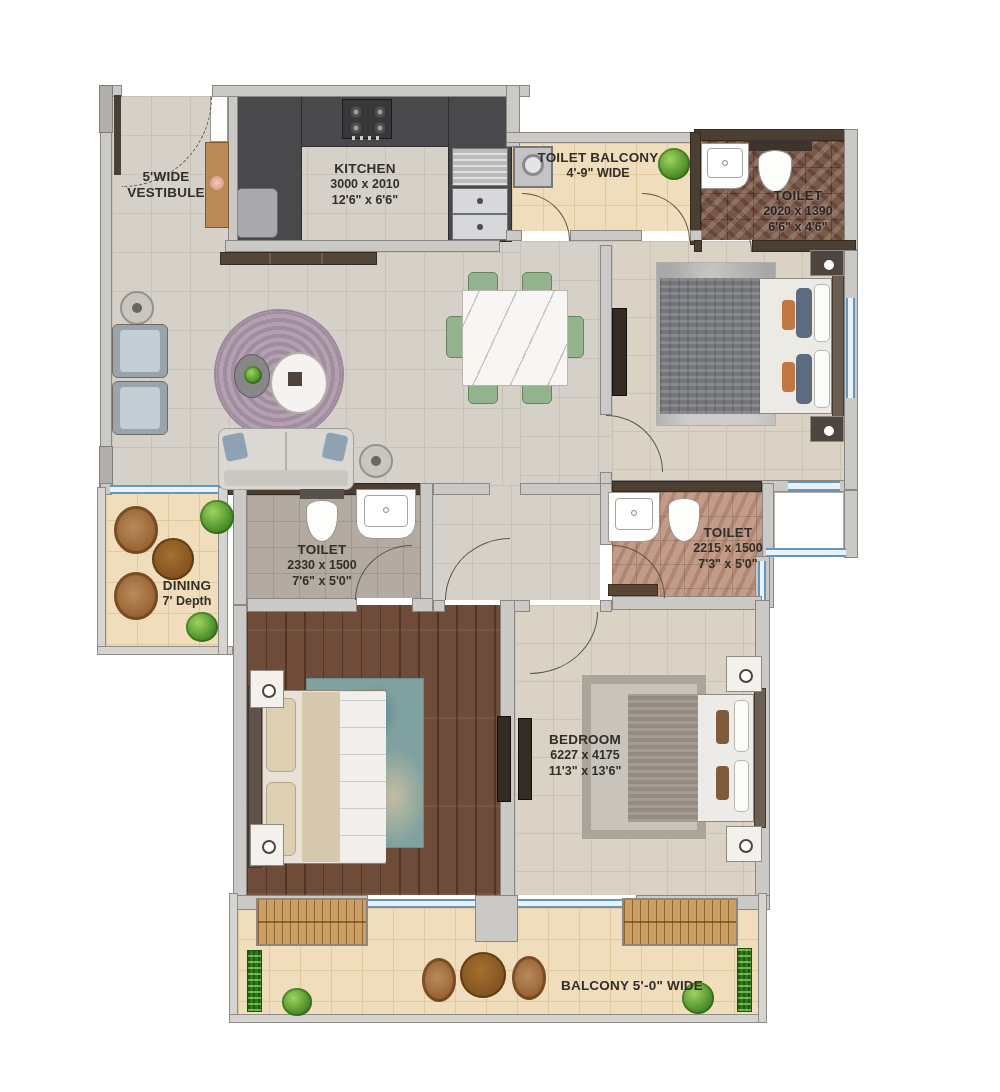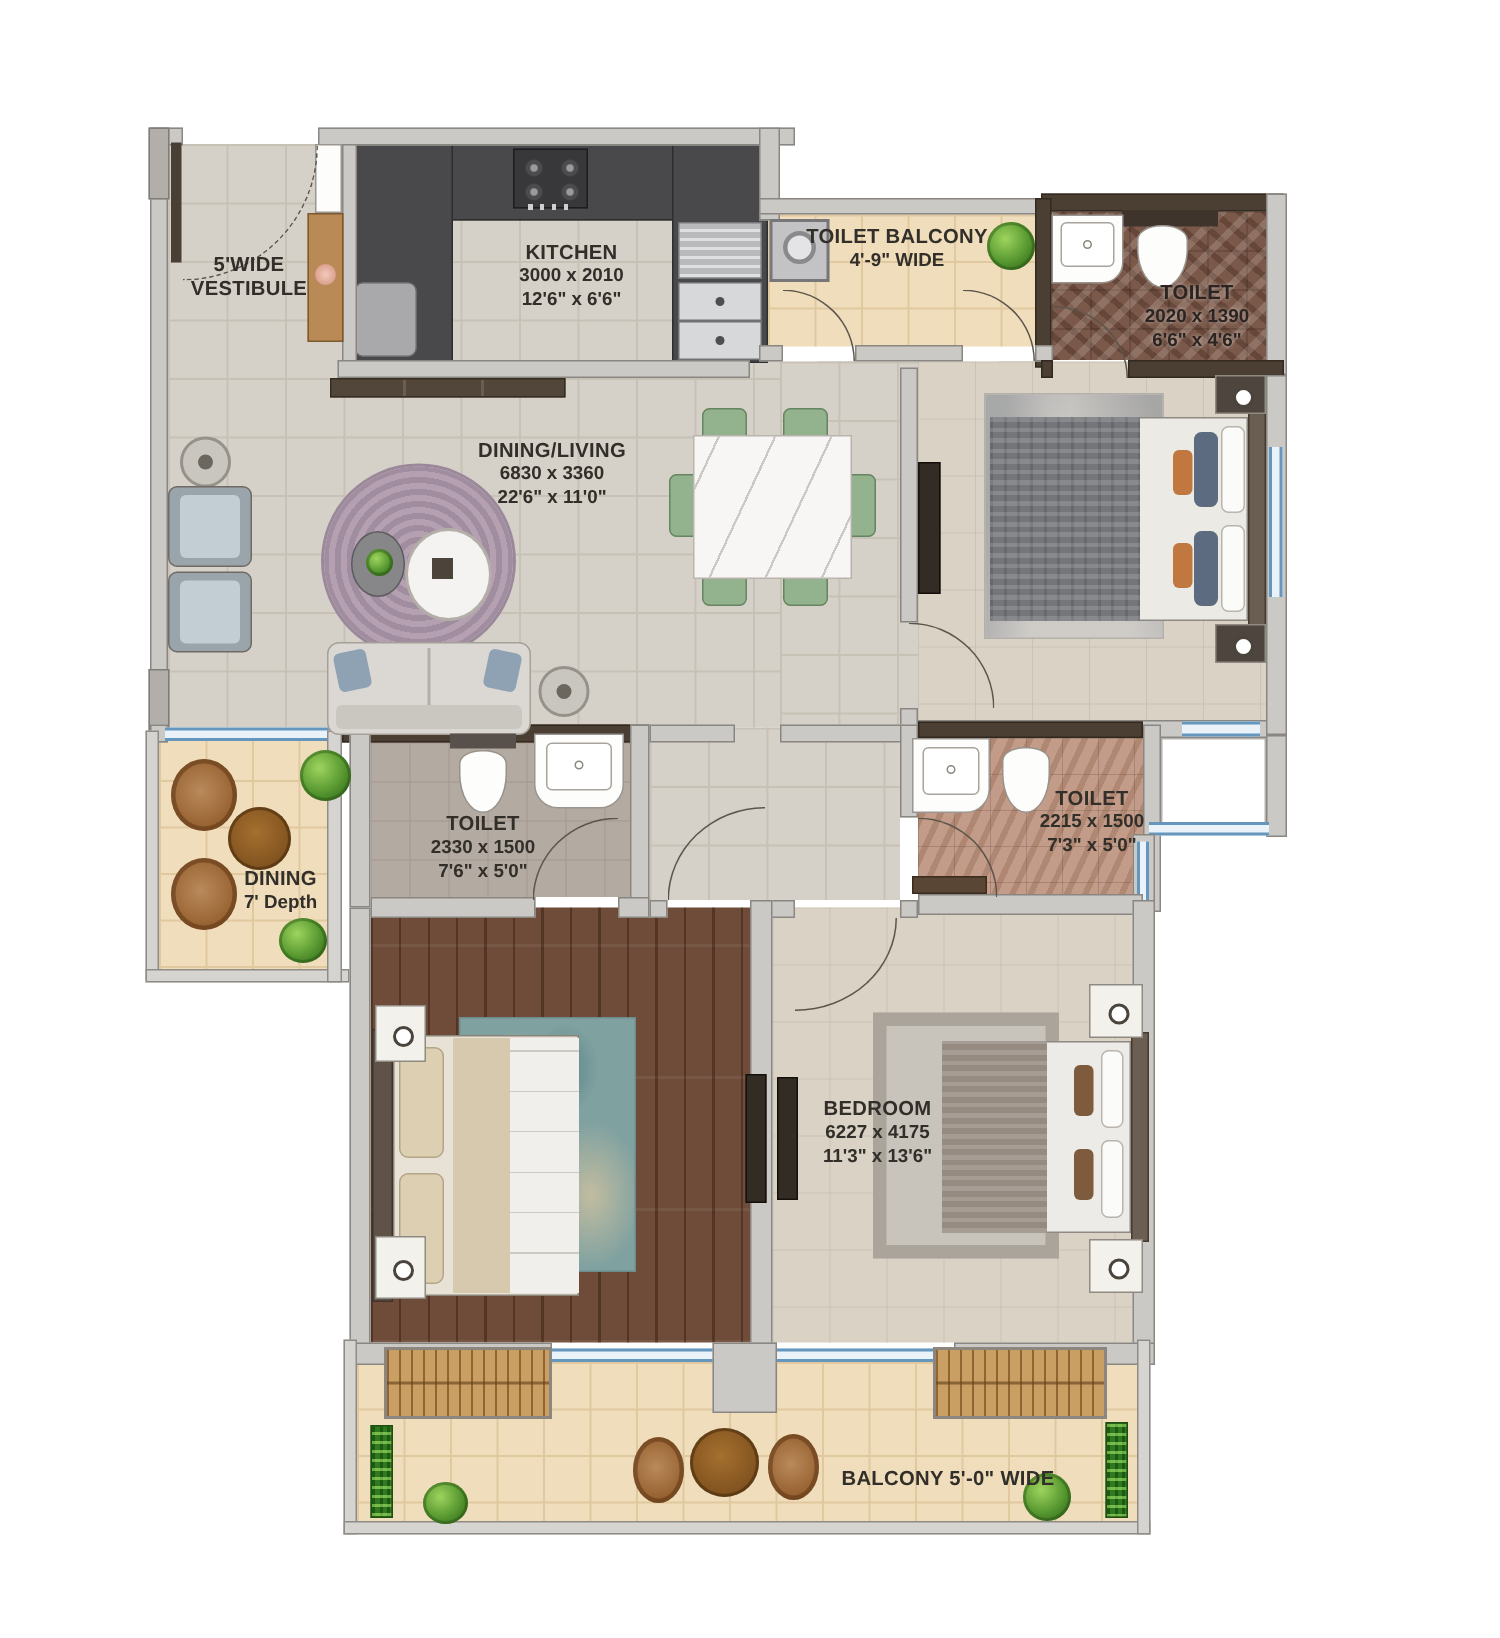--- a/index.html
+++ b/index.html
@@ -306,39 +306,34 @@
   <div class="plant" style="left:682px;top:982px;width:32px;height:32px;"></div>
   <div class="wicker" style="left:422px;top:958px;width:34px;height:44px;"></div>
   <div class="abs" style="left:460px;top:952px;width:46px;height:46px;border-radius:50%;
        background:radial-gradient(circle at 45% 40%,#a5702f,#7c4e1d 80%);box-shadow:inset 0 0 0 2px rgba(60,35,10,.5);"></div>
   <div class="wicker" style="left:512px;top:956px;width:34px;height:44px;"></div>
 
   <div class="lbl" style="left:166px;top:185px;">
     <div class="nm">5'WIDE</div>
     <div class="nm">VESTIBULE</div>
   </div>
-  <div class="lbl" style="left:381px;top:184px;">
+  <div class="lbl" style="left:365px;top:184px;">
     <div class="nm">KITCHEN</div>
     <div class="dm">3000 x 2010</div>
     <div class="dm">12'6" x 6'6"</div>
   </div>
   <div class="lbl" style="left:598px;top:166px;">
     <div class="nm">TOILET BALCONY</div>
     <div class="dm">4'-9" WIDE</div>
   </div>
   <div class="lbl" style="left:798px;top:211px;color:#2c2420;text-shadow:0 0 3px rgba(255,255,255,.5);">
     <div class="nm">TOILET</div>
     <div class="dm">2020 x 1390</div>
     <div class="dm">6'6" x 4'6"</div>
   </div>
-  <div class="lbl" style="left:368px;top:316px;">
-    <div class="nm">DINING/LIVING</div>
-    <div class="dm">6830 x 3360</div>
-    <div class="dm">22'6" x 11'0"</div>
-  </div>
   <div class="lbl" style="left:187px;top:594px;">
     <div class="nm">DINING</div>
     <div class="dm">7' Depth</div>
   </div>
   <div class="lbl" style="left:322px;top:565px;">
     <div class="nm">TOILET</div>
     <div class="dm">2330 x 1500</div>
     <div class="dm">7'6" x 5'0"</div>
   </div>
   <div class="lbl" style="left:728px;top:548px;">

